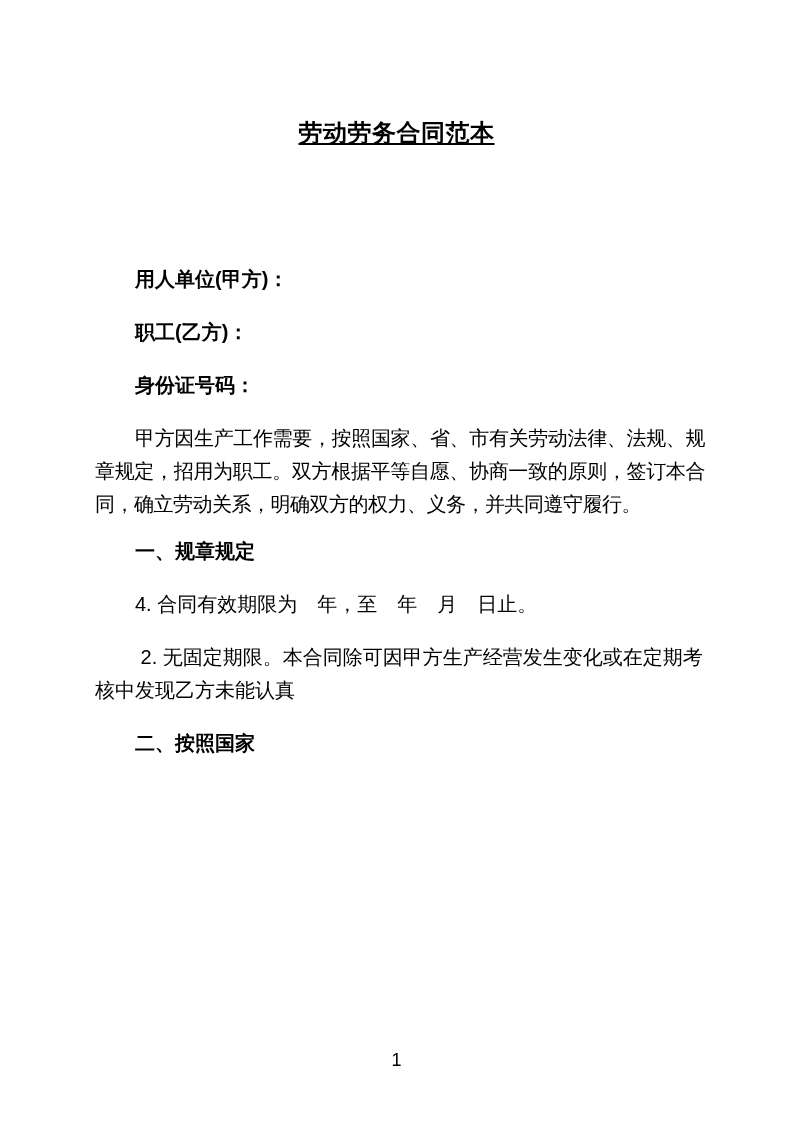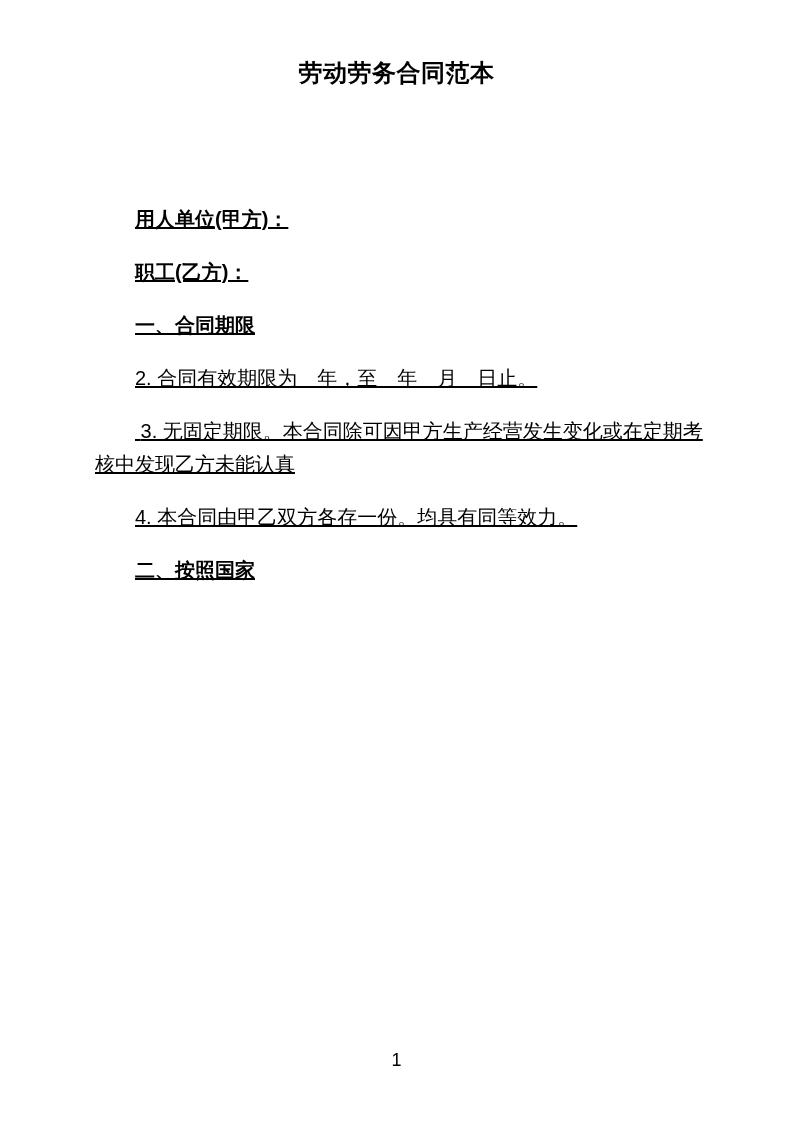--- a/index.html
+++ b/index.html
@@ -11,30 +11,30 @@
     position: relative;
     width: 793px;
     height: 1122px;
     background: #ffffff;
     color: #000000;
     font-family: "Liberation Sans", sans-serif;
     overflow: hidden;
   }
   .doc-title {
     margin: 0;
-    padding-top: 56px;
+    padding-top: 116px;
     text-align: center;
     font-size: 24px;
     line-height: 33px;
     font-weight: bold;
     letter-spacing: 0.5px;
+    text-decoration: underline;
   }
   .content {
     margin: 114px 88px 12px 95px;
-    text-decoration: underline;
   }
   .para {
     margin: 0 0 20px 0;
     font-size: 20px;
     line-height: 33px;
     text-indent: 2em;
     white-space: pre-wrap;
     font-weight: normal;
   }
   .para.field {
@@ -64,31 +64,32 @@
 <div class="page">
 
   <h1 class="doc-title">劳动劳务合同范本</h1>
 
   <div class="content">
 
     <p class="para field">用人单位(甲方)：</p>
 
     <p class="para field">职工(乙方)：</p>
 
+    <p class="para field">身份证号码：</p>
+
+    <p class="para preamble">甲方因生产工作需要，按照国家、省、市有关劳动法律、法规、规章规定，招用为职工。双方根据平等自愿、协商一致的原则，签订本合同，确立劳动关系，明确双方的权力、义务，并共同遵守履行。</p>
+
+    <p class="para heading">一、规章规定</p>
 
 
-    <p class="para heading">一、合同期限</p>
+    <p class="para">4. 合同有效期限为　年，至　年　月　日止。</p>
+
+    <p class="para"> 2. 无固定期限。本合同除可因甲方生产经营发生变化或在定期考核中发现乙方未能认真</p>
 
 
-    <p class="para">2. 合同有效期限为　年，至　年　月　日止。</p>
-
-    <p class="para"> 3. 无固定期限。本合同除可因甲方生产经营发生变化或在定期考核中发现乙方未能认真</p>
-
-
-    <p class="para">4. 本合同由甲乙双方各存一份。均具有同等效力。</p>
 
     <p class="para heading">二、按照国家</p>
 
 
   </div>
 
   <div class="page-number">1</div>
 
 </div>
 

